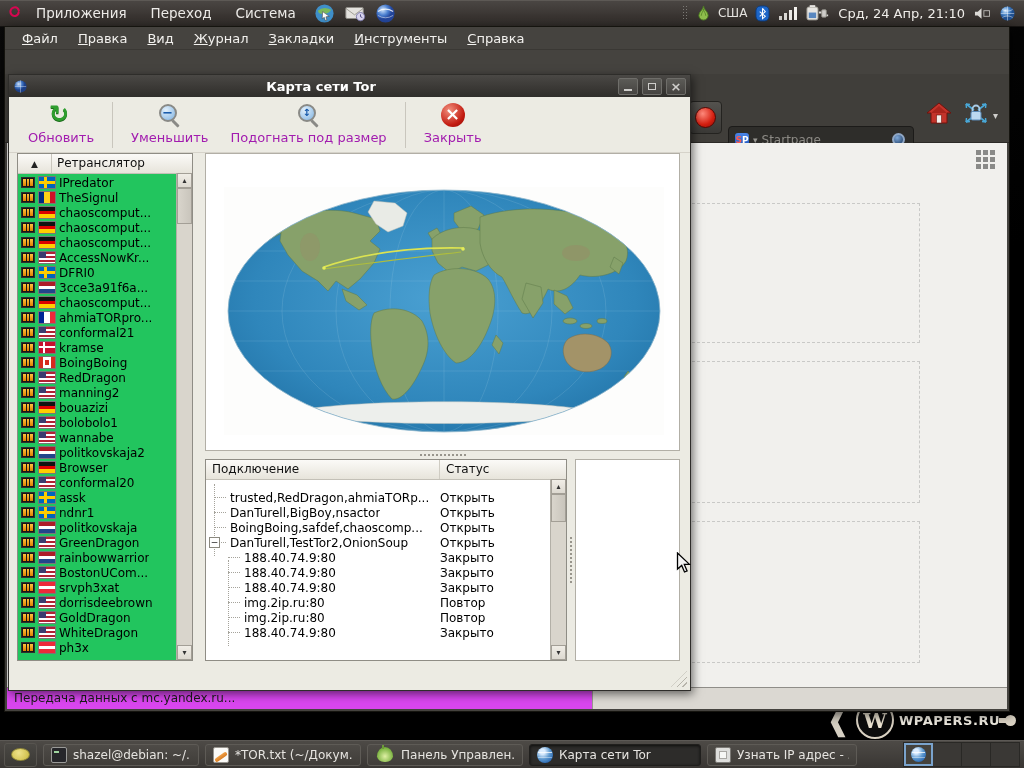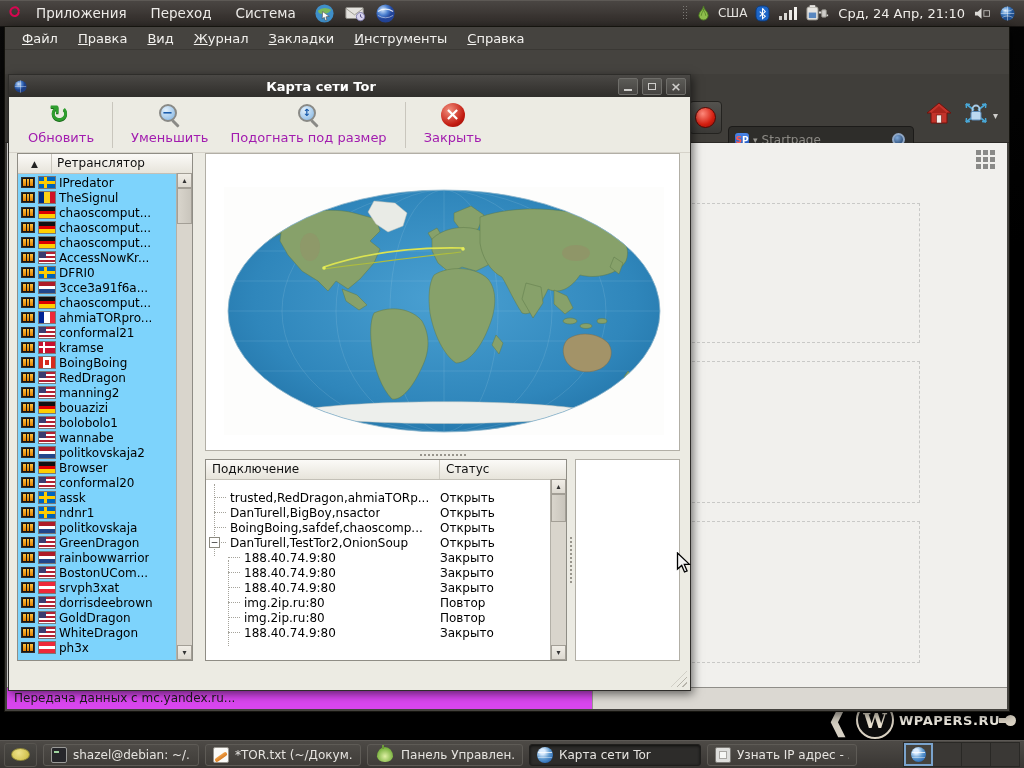--- a/index.html
+++ b/index.html
@@ -100,21 +100,21 @@
   .ic-zoom-out::before{content:'\2212';}
   .ic-zoom-fit::before{content:'\2195';font-size:10px;}
   .ic-zoom-in::after,.ic-zoom-out::after,.ic-zoom-fit::after{content:'';position:absolute;right:2px;bottom:2px;width:9px;height:3px;
     background:#8a8a86;border-radius:1px;transform:rotate(45deg);}
   .ic-help{border-radius:50%;background:radial-gradient(circle at 35% 30%,#a6cdf4,#2a63b4 75%);}
   .ic-help::before{content:'?';position:absolute;inset:0;color:#fff;font-weight:bold;font-size:15px;line-height:24px;text-align:center;}
   .ic-close{border-radius:50%;background:radial-gradient(circle at 35% 30%,#f2907e,#c21a10 65%,#8a0e06);}
   .ic-close::before{content:'\00D7';position:absolute;inset:0;color:#fff;font-weight:bold;font-size:18px;line-height:22px;text-align:center;}
 
   .d-body{position:absolute;top:78px;left:8px;width:663px;height:508px;display:flex;}
-  .relay-panel{width:176px;box-sizing:border-box;background:#7dd3fc;border:1px solid #8f8d85;display:flex;flex-direction:column;position:relative;}
+  .relay-panel{width:176px;box-sizing:border-box;background:#22c55e;border:1px solid #8f8d85;display:flex;flex-direction:column;position:relative;}
   .rl-header{height:19px;display:flex;background:linear-gradient(#fbfaf7,#e7e4db);border-bottom:1px solid #c3c0b7;font-size:12px;color:#111;flex:0 0 19px;}
   .rl-h1{width:33px;border-right:1px solid #c9c6bd;display:flex;align-items:center;justify-content:center;}
   .rl-h1::before{content:'\25B2';font-size:9px;color:#222;}
   .rl-h2{flex:1;padding-left:5px;line-height:18px;}
   .rl-rows{flex:1;overflow:hidden;padding-top:1px;}
   .relay-row{height:15px;display:flex;align-items:center;gap:4px;padding-left:3px;font-size:12px;color:#000;white-space:nowrap;}
   .bw-icon{width:14px;height:11px;background:#161616;border:1px solid #2e2e2e;box-sizing:border-box;
     display:inline-flex;gap:1px;padding:1px;flex:0 0 14px;}
   .bw-icon i{flex:1;background:linear-gradient(#ffc23d,#e07f00);}
   .flag{width:16px;height:11px;flex:0 0 16px;position:relative;box-shadow:0 0 0 1px #777;box-sizing:border-box;}

